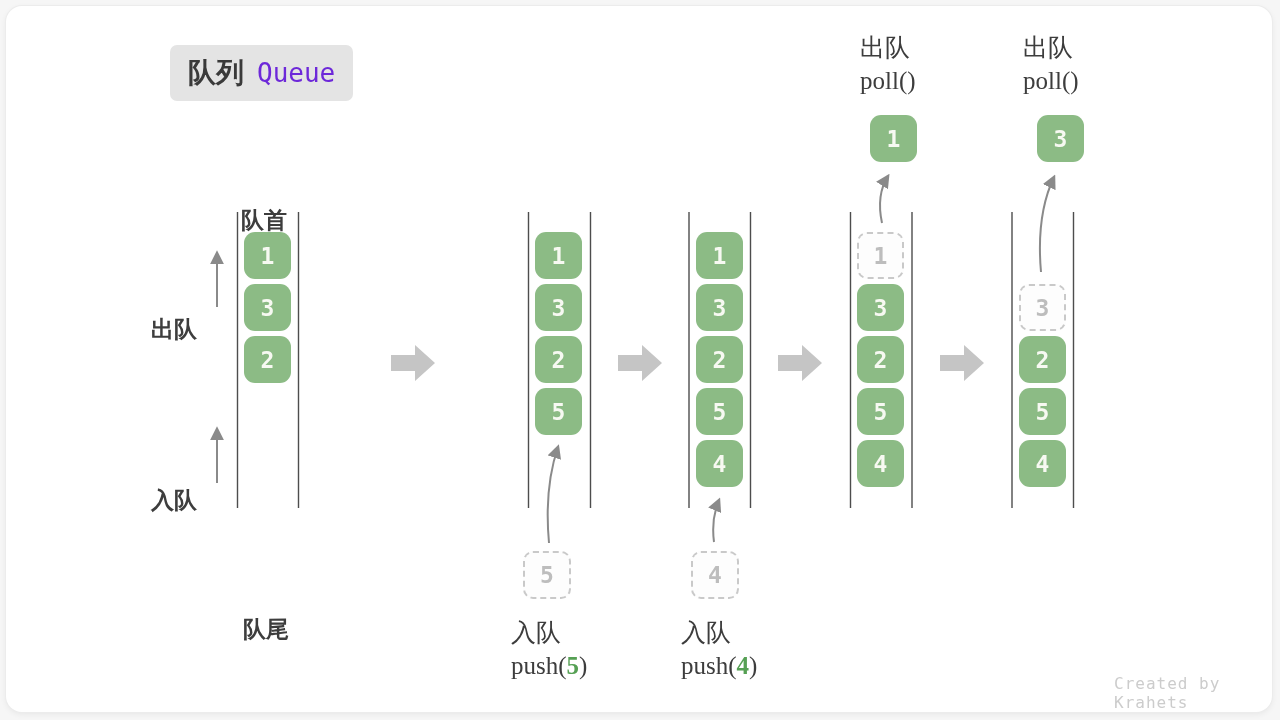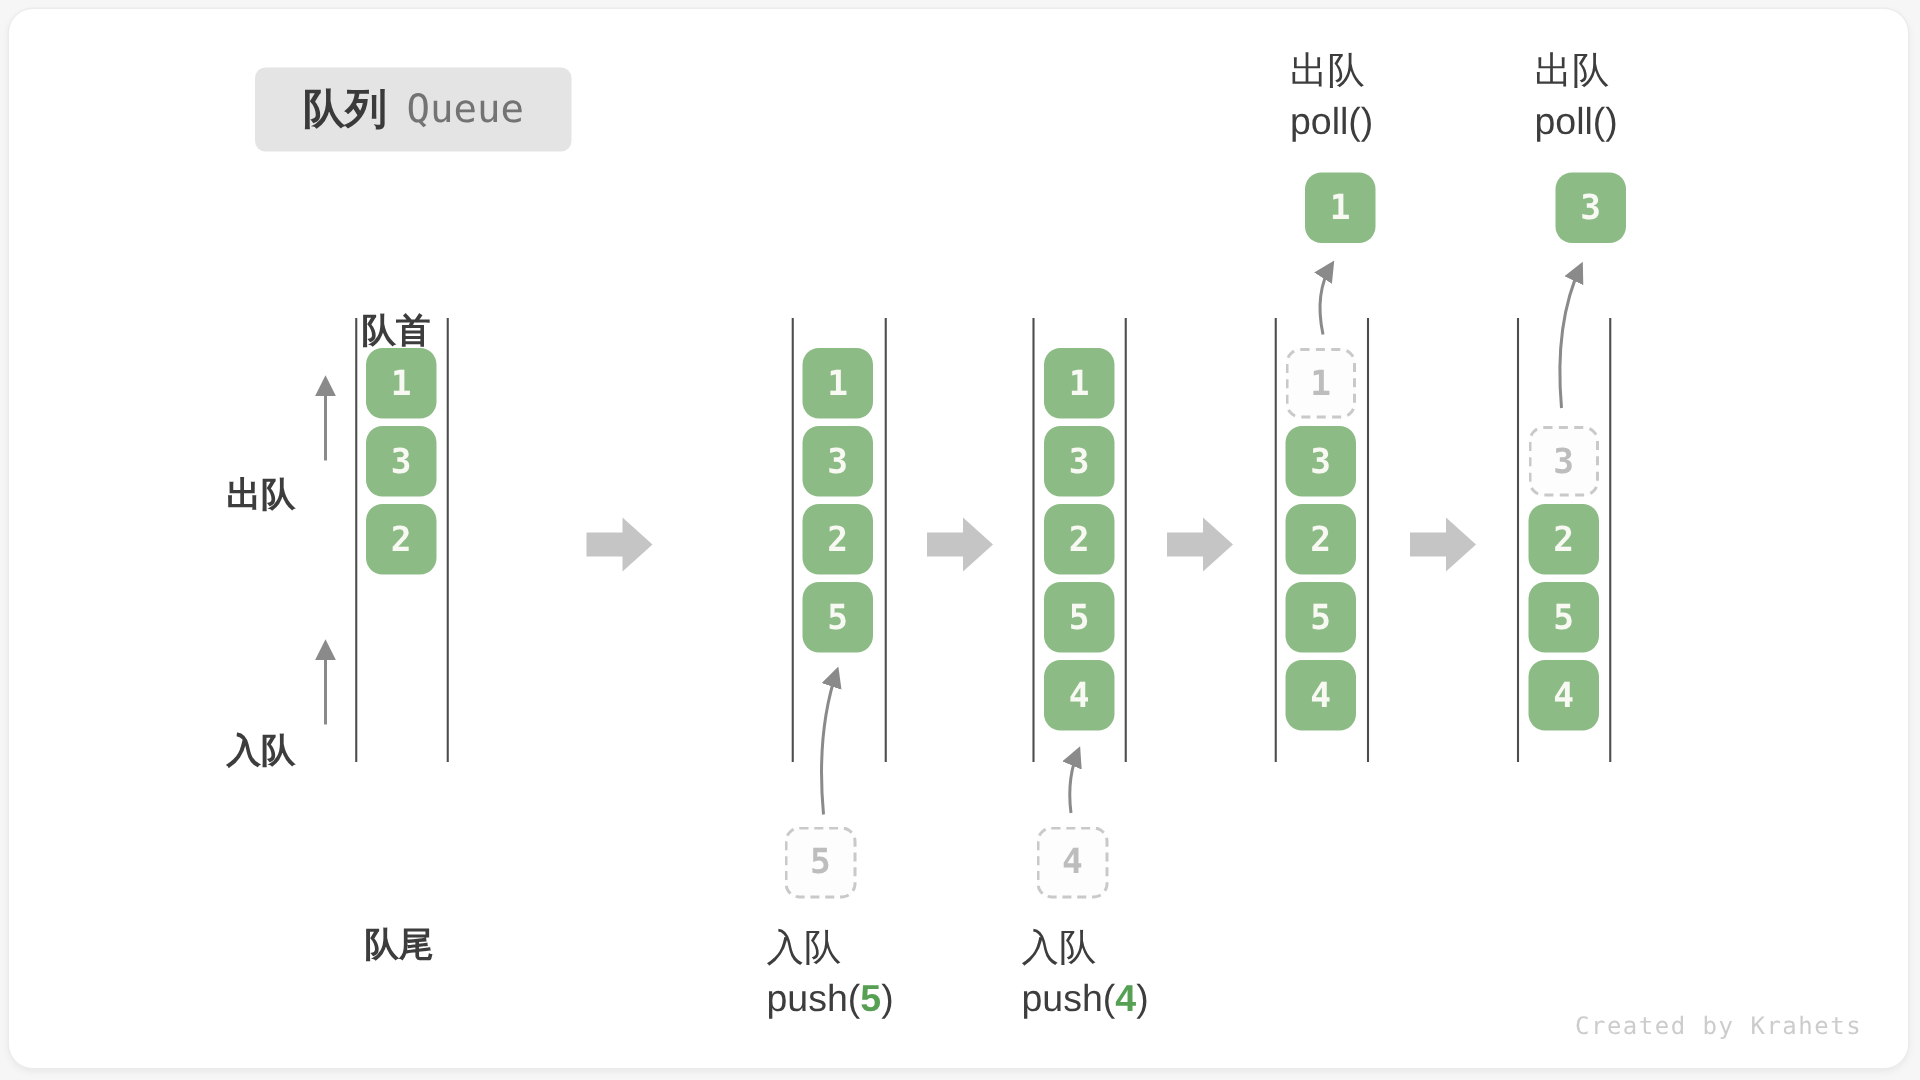--- a/index.html
+++ b/index.html
@@ -1,37 +1,37 @@
 <!DOCTYPE html>
 <html><head>
 <meta charset="utf-8">
 <style>
   html,body{margin:0;padding:0;width:1280px;height:720px;background:#f6f6f6;overflow:hidden;
             font-family:"Liberation Sans",sans-serif;}
   .panel{position:absolute;left:6px;top:6px;width:1266px;height:706px;background:#ffffff;
          border-radius:16px;box-shadow:0 0 0 1px #ececec,0 2px 6px rgba(0,0,0,.07);}
   
-  .badge{position:absolute;left:170px;top:45px;height:56px;padding:0 32px;background:#e4e4e4;
+  .badge{position:absolute;left:170px;top:45px;height:56px;padding:0 18px;background:#e4e4e4;
          border-radius:7px;display:inline-flex;align-items:center;gap:13px;}
   .badge .zh{font-size:28px;font-weight:700;color:#3a3a3a;}
-  .badge .en{font-family:"DejaVu Sans Mono",monospace;font-size:26px;color:#737373;}
+  .badge .en{font-family:"DejaVu Sans Mono",monospace;font-size:26px;color:#6d28d9;}
   
   .cjk{position:absolute;font-size:23px;font-weight:700;color:#3d3d3d;white-space:nowrap;margin-top:48px;}
   
   .cell{position:absolute;width:47px;height:47px;border-radius:11px;background:#8cbb85;
         color:#f7f9f2;display:flex;align-items:center;justify-content:center;
         font-family:"DejaVu Sans Mono",monospace;font-size:23px;font-weight:700;}
   .cell.ghost{background:#fdfdfd;border:2px dashed #c9c9c9;color:#bdbdbd;box-sizing:border-box;
               border-radius:10px;}
   
   .op{position:absolute;color:#3d3d3d;}
   .op .oplabel{font-size:25px;font-weight:400;line-height:34px;}
-  .op .opcode{font-family:Liberation Sans, sans-serif;font-size:25px;line-height:34px;}
+  .op .opcode{font-family:Liberation Serif, serif;font-size:25px;line-height:34px;}
   .op .arg{color:#56a054;font-weight:700;}
-  .watermark{position:absolute;left:1050px;top:674px;font-family:"DejaVu Sans Mono",monospace;
+  .watermark{position:absolute;left:1114px;top:674px;font-family:"DejaVu Sans Mono",monospace;
              font-size:16px;color:#cccccc;letter-spacing:1px;}
   svg.layer{position:absolute;left:0;top:0;width:1280px;height:720px;}
 </style>
 </head>
 <body>
 
 <div class="panel"></div>
 
 <svg class="layer" viewBox="0 0 1280 720">
   <defs>

